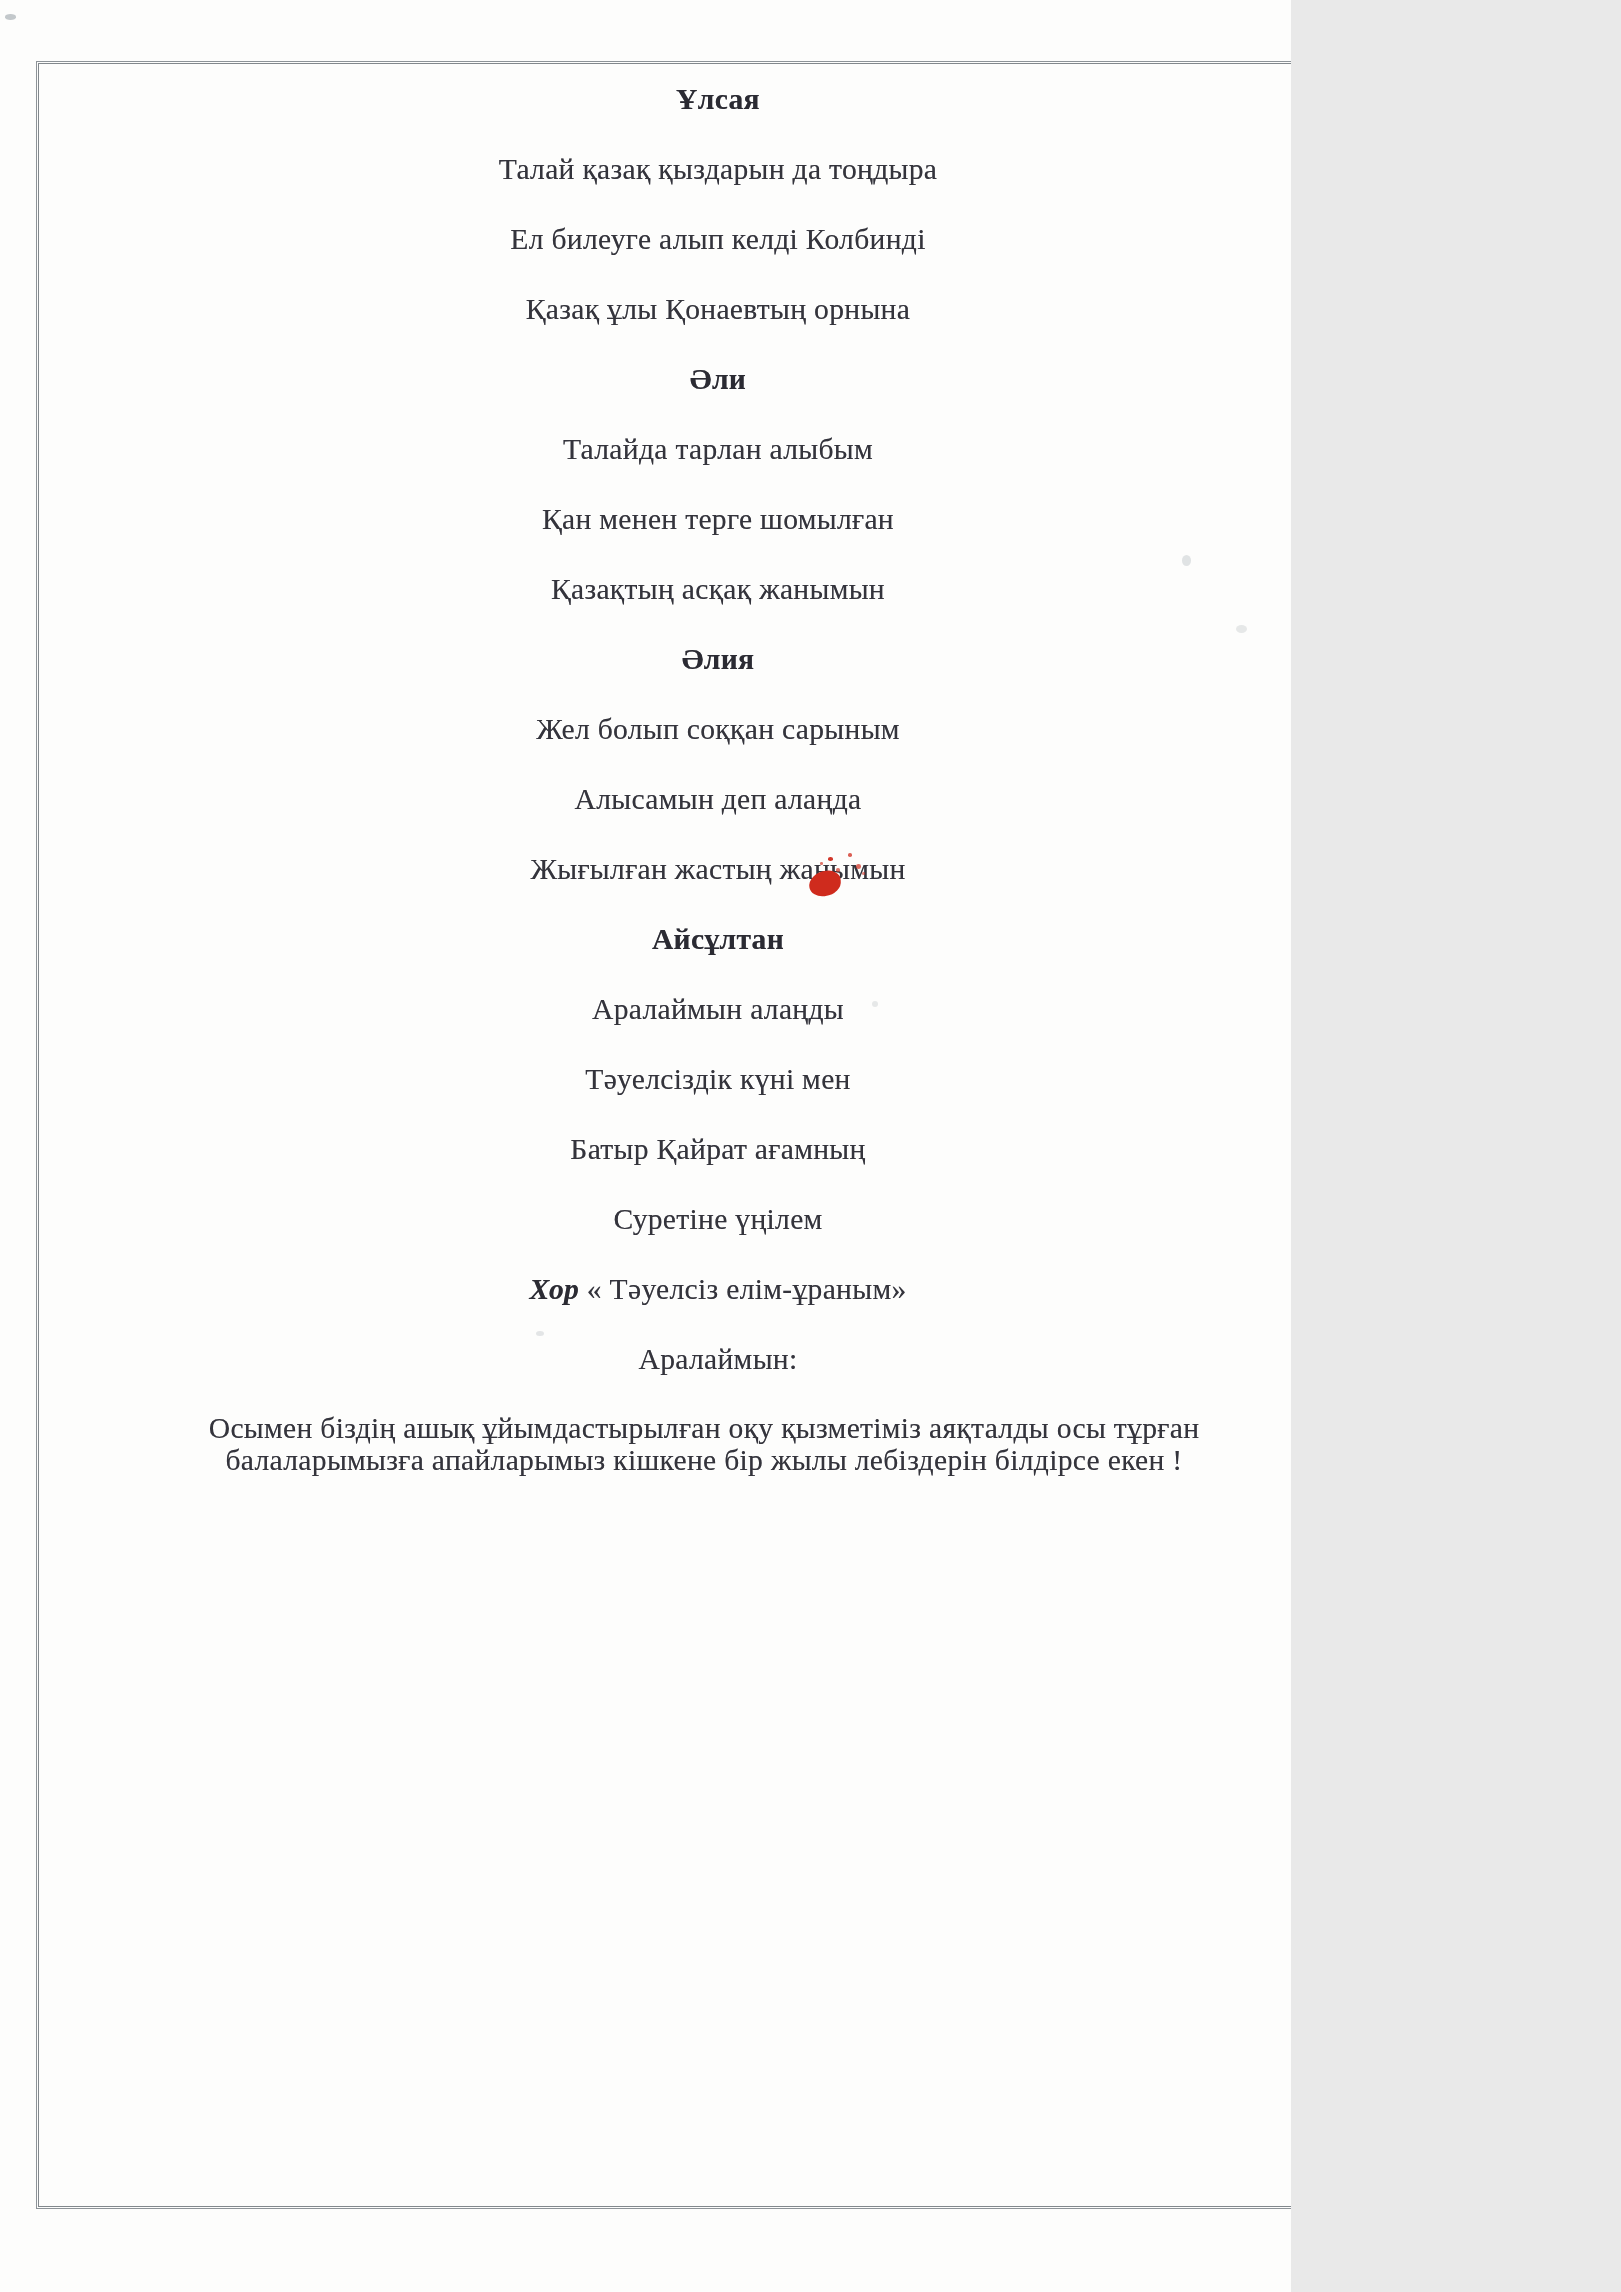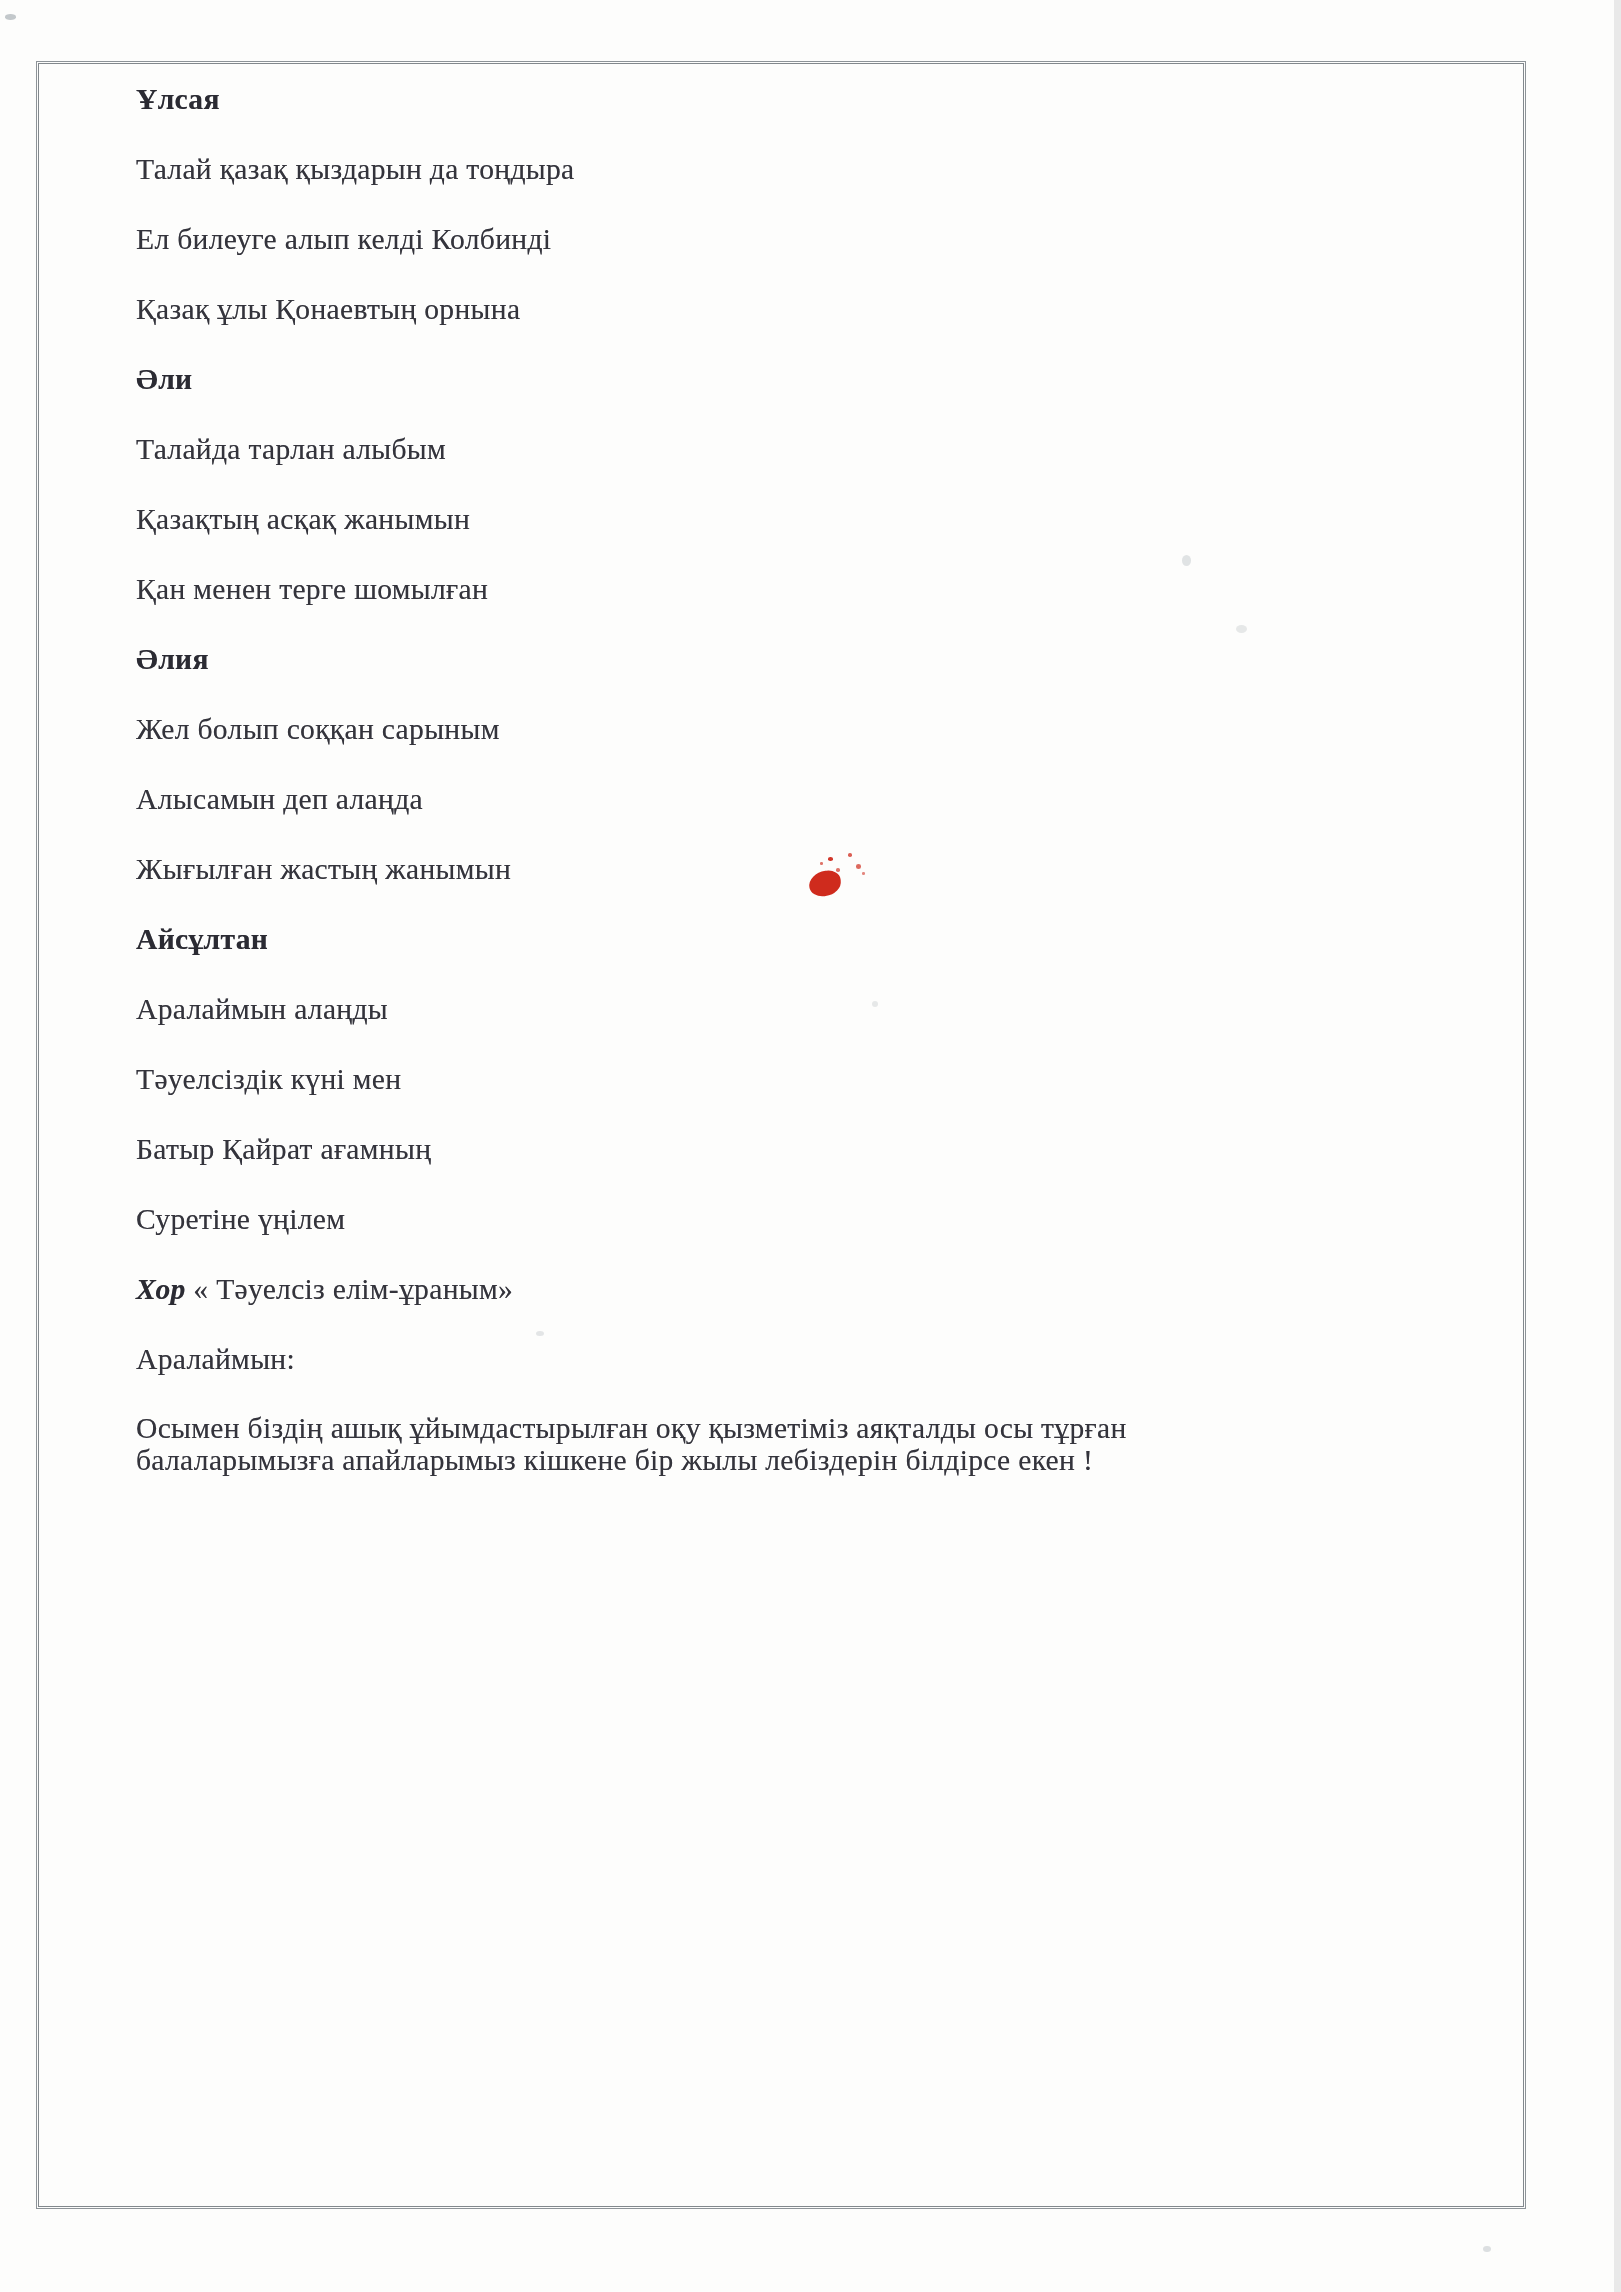--- a/index.html
+++ b/index.html
@@ -2,25 +2,26 @@
 <html style="font-size:14.3px"><head>
 <meta charset="utf-8">
 <style>
   html, body {
     margin: 0;
     padding: 0;
     background: #e9e9e9;
   }
   .page {
     position: relative;
-    width: 1614px;
+    width: 1291px;
     height: 2293px;
     background: #fdfdfc;
     overflow: hidden;
     font-family: "Liberation Serif", "DejaVu Serif", serif;
+    text-align: center;
   }
   
   .frame {
     position: absolute;
     left: 38px;
     top: 63px;
     width: 1484px;
     height: 2142px;
     border: 0.9px solid #82888d;
     outline: 0.9px solid #8d9398;
@@ -74,22 +75,22 @@
   <div class="frame"></div>
 
   <div class="content">
     <p class="line heading">Ұлсая</p>
     <p class="line">Талай қазақ қыздарын да тоңдыра</p>
     <p class="line">Ел билеуге алып келді Колбинді</p>
     <p class="line">Қазақ ұлы Қонаевтың орнына</p>
 
     <p class="line heading">Әли</p>
     <p class="line">Талайда тарлан алыбым</p>
+    <p class="line">Қан менен терге шомылған</p>
     <p class="line">Қазақтың асқақ жанымын</p>
-    <p class="line">Қан менен терге шомылған</p>
 
     <p class="line heading">Әлия</p>
     <p class="line">Жел болып соққан сарыным</p>
     <p class="line">Алысамын деп алаңда</p>
     <p class="line">Жығылған жастың жанымын</p>
 
     <p class="line heading">Айсұлтан</p>
     <p class="line">Аралаймын алаңды</p>
     <p class="line">Тәуелсіздік күні мен</p>
     <p class="line">Батыр Қайрат ағамның</p>

